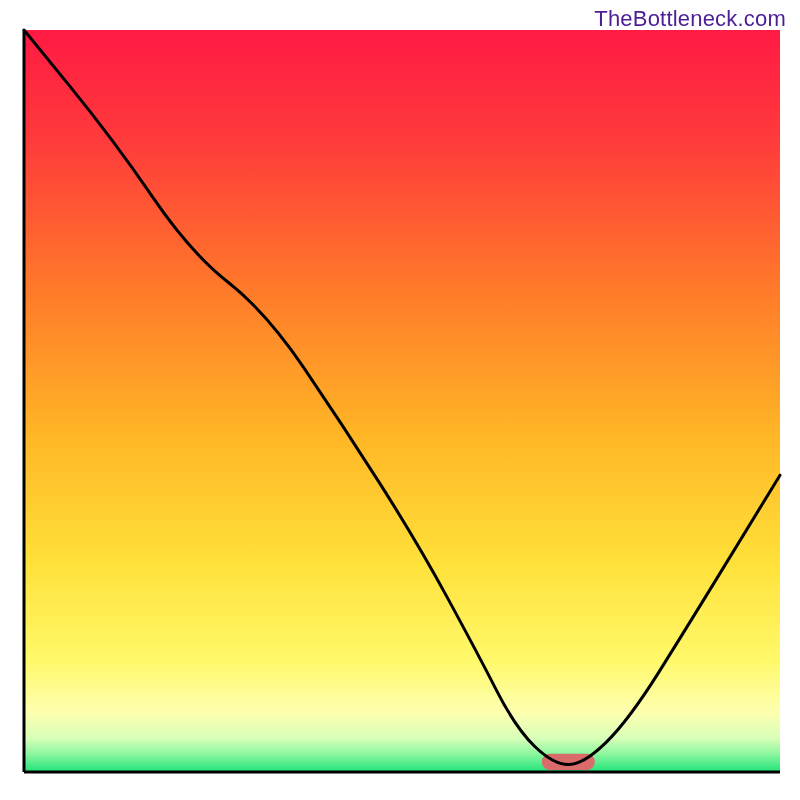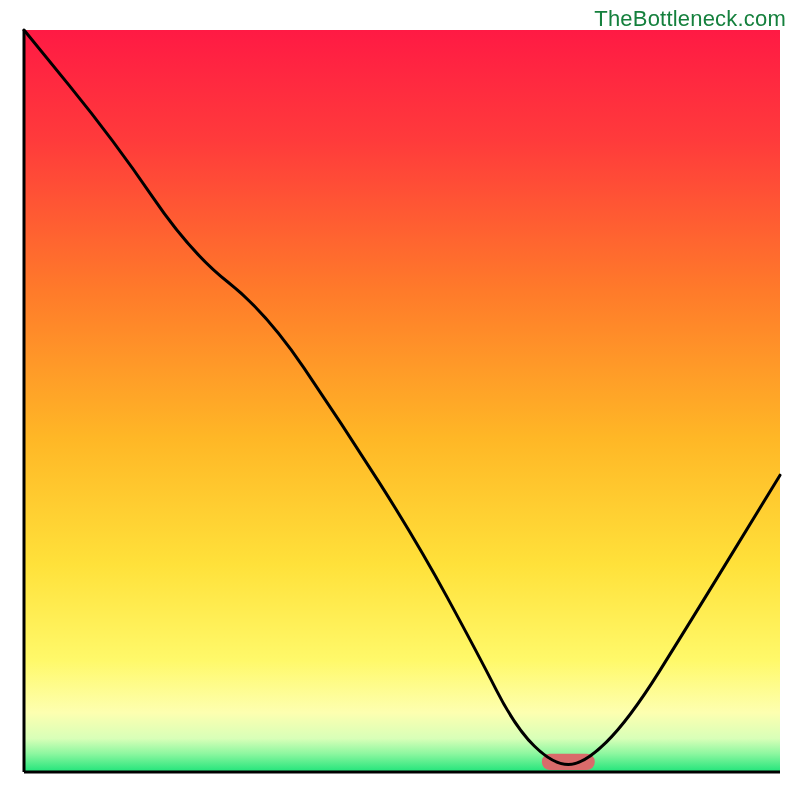--- a/index.html
+++ b/index.html
@@ -14,21 +14,21 @@
     position: relative;
     width: 800px;
     height: 800px;
   }
   .watermark {
     position: absolute;
     top: 6px;
     right: 14px;
     font-size: 22px;
     font-weight: 500;
-    color: #15803d;
+    color: #4c1d95;
     z-index: 10;
     letter-spacing: 0.2px;
   }
   svg.chart {
     position: absolute;
     top: 0;
     left: 0;
   }
 </style>
 </head>

